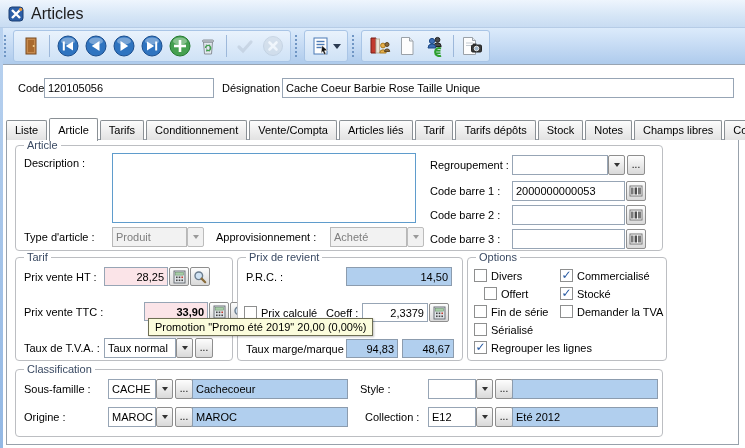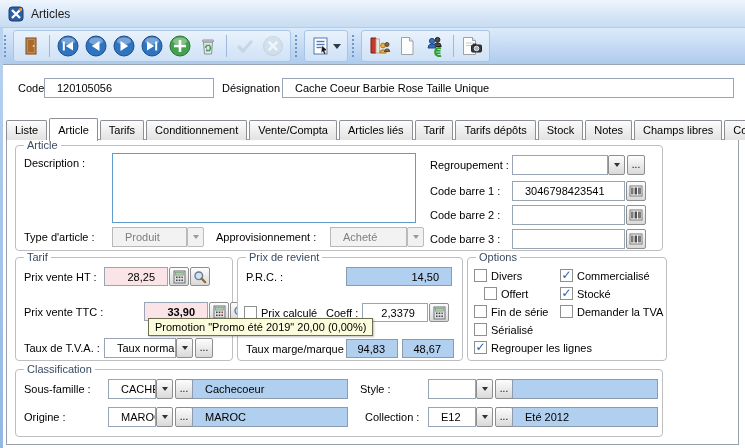--- a/index.html
+++ b/index.html
@@ -1,32 +1,32 @@
 <!DOCTYPE html>
 <html><head>
 <meta charset="utf-8">
 <style>
   html,body{margin:0;padding:0;background:#fff;}
   .window{position:relative;width:745px;height:448px;font-family:"Liberation Sans","DejaVu Sans",sans-serif;font-size:11px;color:#000;overflow:hidden;background:#fff;}
   
   .titlebar{position:absolute;left:0;top:0;width:745px;height:28px;background:linear-gradient(#eef5fd,#d5e5f6 60%,#c8dcf2);display:flex;align-items:center;padding-left:8px;box-sizing:border-box;border-bottom:1px solid #b6cce6;}
-  .titlebar .title{margin-left:7px;font-size:12px;color:#1c1c1c;}
+  .titlebar .title{margin-left:7px;font-size:16px;color:#1c1c1c;}
   
   .toolbar{position:absolute;left:0;top:28px;width:745px;height:36px;background:linear-gradient(#dcebfb,#c3d9f3 55%,#aecbec);display:flex;align-items:center;padding:0 2px;box-sizing:border-box;}
   .tb-group{display:flex;align-items:center;height:30px;padding:0 3px;background:linear-gradient(#e9f2fc,#cfe2f6);border:1px solid #a9c5e6;border-radius:3px;margin-right:2px;}
   .grip{width:3px;height:22px;border-left:2px dotted #7096c4;margin:0 4px 0 2px;cursor:move;}
   .sep{width:1px;height:22px;background:#9db8da;margin:0 4px;}
   .tb{width:28px;height:28px;border:none;background:transparent;display:flex;align-items:center;justify-content:center;padding:0;cursor:pointer;}
   .tb.dis{opacity:.55;cursor:default;}
   .caret{width:0;height:0;border-left:4px solid transparent;border-right:4px solid transparent;border-top:5px solid #2b3b52;margin-left:2px;}
   
   .content{position:absolute;left:0;top:64px;width:745px;height:384px;background:#fff;border-top:1px solid #98a4b2;}
   .ledge{position:absolute;left:0;top:28px;width:3px;height:420px;background:linear-gradient(#b9d2ef,#93b8e4);z-index:5;}
   .label{position:absolute;white-space:nowrap;color:#000;}
-  .tbox{display:flex;align-items:center;padding:0 12px;border:1px solid #97a5b5;background:#fff;height:20px;box-sizing:border-box;white-space:nowrap;overflow:hidden;}
+  .tbox{display:flex;align-items:center;padding:0 3px;border:1px solid #97a5b5;background:#fff;height:20px;box-sizing:border-box;white-space:nowrap;overflow:hidden;}
   .tbox.h19{height:19px;}
   .num{justify-content:flex-end;}
   .pink{background:#fbe4e8;}
   .blue{background:#b1cfee;border-color:#8c9cae;}
   .bold{font-weight:bold;}
   .abs{position:absolute;}
   .row{display:flex;align-items:center;}
   
   .ddb{width:17px;height:20px;border:1px solid #8e8e8e;border-radius:2px;background:linear-gradient(#fdfdfd,#d9d9d9);display:flex;align-items:center;justify-content:center;box-sizing:border-box;padding:0;cursor:pointer;}
   .ddb::after{content:"";width:0;height:0;border-left:3.5px solid transparent;border-right:3.5px solid transparent;border-top:4px solid #333;}
@@ -264,21 +264,21 @@
         </div>
 
         <span class="label" style="left:414px;top:13px;">Regroupement :</span>
         <div class="row abs" style="left:496px;top:9px;">
           <div class="tbox" style="width:96px;"></div>
           <button class="ddb"></button>
           <button class="dots">...</button>
         </div>
         <span class="label" style="left:414px;top:39px;">Code barre 1 :</span>
         <div class="row abs" style="left:496px;top:35px;">
-          <div class="tbox" style="width:113px;">3046798423541</div>
+          <div class="tbox" style="width:113px;">2000000000053</div>
           <button class="ibtn">
               <span style="display:flex;">
                 <svg width="14" height="14" viewBox="0 0 14 14">
                   <rect x="1" y="2" width="12" height="10" fill="#fff" stroke="#777"></rect>
                   <line x1="3" y1="3.5" x2="3" y2="10.5" stroke="#222" stroke-width="1.2"></line>
                   <line x1="5" y1="3.5" x2="5" y2="10.5" stroke="#222" stroke-width=".7"></line>
                   <line x1="7" y1="3.5" x2="7" y2="10.5" stroke="#222" stroke-width="1.6"></line>
                   <line x1="9.4" y1="3.5" x2="9.4" y2="10.5" stroke="#222" stroke-width=".7"></line>
                   <line x1="11" y1="3.5" x2="11" y2="10.5" stroke="#222" stroke-width="1.2"></line>
                 </svg>

